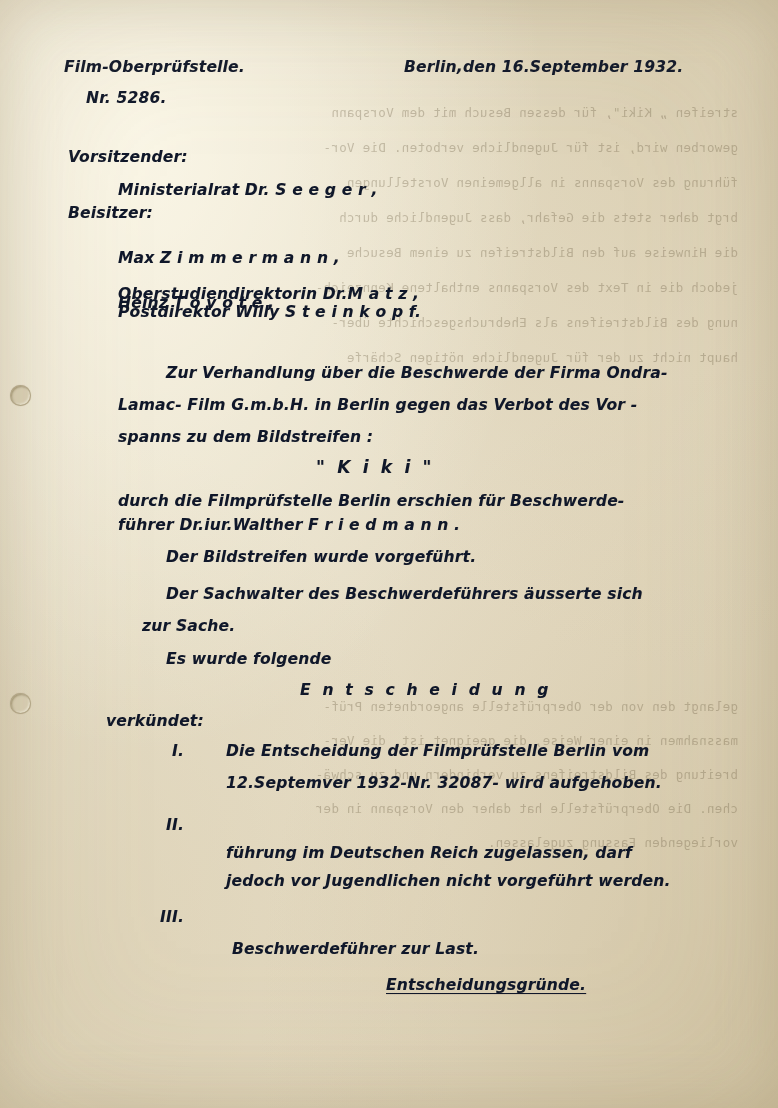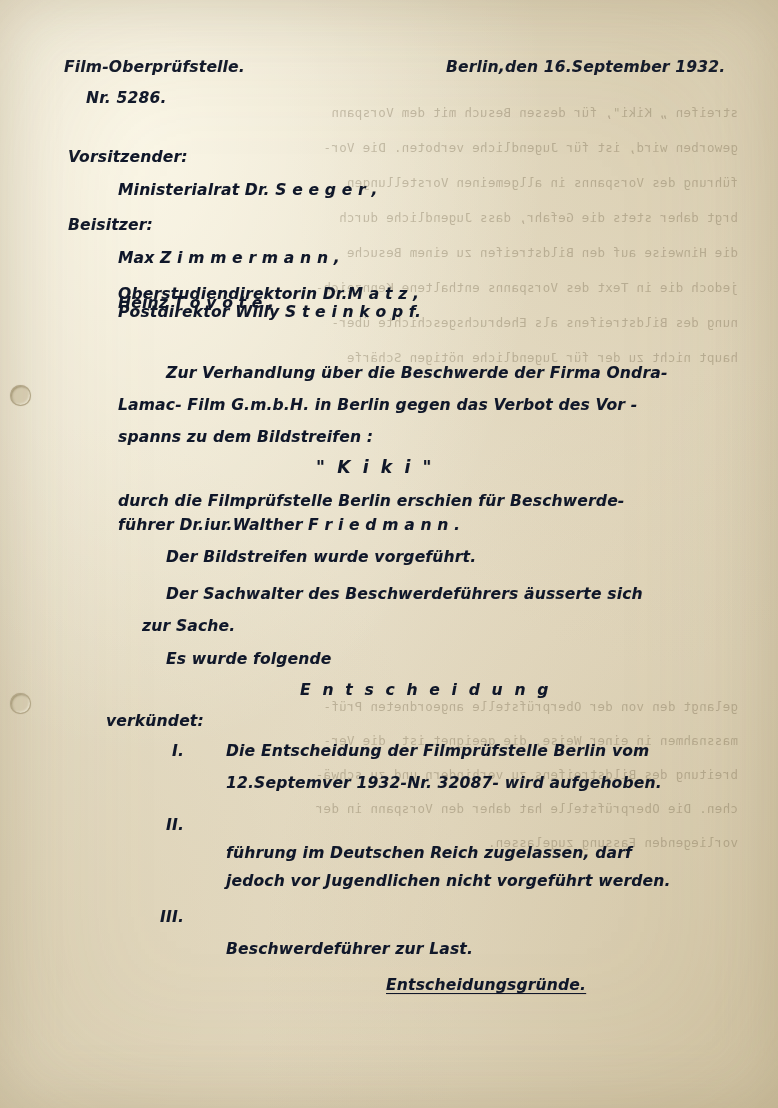--- a/index.html
+++ b/index.html
@@ -108,26 +108,26 @@
 haupt nicht zu der für Jugendliche nötigen Schärfe</div>
 <div class="bleed b2">gelangt den von der Oberprüfstelle angeordneten Prüf-
 massnahmen in einer Weise, die geeignet ist, die Ver-
 breitung des Bildstreifens zu verhindern und zu schwä-
 chen. Die Oberprüfstelle hat daher den Vorspann in der
 vorliegenden Fassung zugelassen.</div>
 
 <div class="content">
 
   <div class="tx" style="left:64px; top:58px;">Film-Oberprüfstelle.</div>
-  <div class="tx" style="left:404px; top:58px;margin-left:42px;">Berlin,den 16.September 1932.</div>
+  <div class="tx" style="left:404px; top:58px;">Berlin,den 16.September 1932.</div>
   <div class="tx" style="left:86px; top:89px;">Nr. 5286.</div>
 
   <div class="tx" style="left:68px; top:148px;">Vorsitzender:</div>
   <div class="tx" style="left:118px; top:181px;">Ministerialrat Dr. S e e g e r ,</div>
-  <div class="tx" style="left:68px; top:216px;">Beisitzer:</div>
+  <div class="tx" style="left:68px; top:204px;">Beisitzer:</div>
 
   <div class="tx" style="left:118px; top:249px;">Max Z i m m e r m a n n ,</div>
   <div class="tx" style="left:118px; top:267px;margin-top:27px;">Heinz T o v o t e ,</div>
   <div class="tx" style="left:118px; top:285px;">Oberstudiendirektorin Dr.M a t z ,</div>
   <div class="tx" style="left:118px; top:303px;">Postdirektor Willy S t e i n k o p f.</div>
 
   <div class="tx" style="left:166px; top:364px;">Zur Verhandlung über die Beschwerde der Firma Ondra-</div>
   <div class="tx" style="left:118px; top:396px;">Lamac- Film G.m.b.H. in Berlin gegen das Verbot des Vor -</div>
   <div class="tx" style="left:118px; top:428px;">spanns zu dem Bildstreifen :</div>
 
@@ -149,21 +149,21 @@
 
   <div class="tx" style="left:172px; top:742px;">I.</div>
   <div class="tx" style="left:226px; top:742px;">Die Entscheidung der Filmprüfstelle Berlin vom</div>
   <div class="tx" style="left:226px; top:774px;">12.Septemver 1932-Nr. 32087- wird aufgehoben.</div>
 
   <div class="tx" style="left:166px; top:816px;">II.</div>
   <div class="tx" style="left:226px; top:844px;">führung im Deutschen Reich zugelassen, darf</div>
   <div class="tx" style="left:226px; top:872px;">jedoch vor Jugendlichen nicht vorgeführt werden.</div>
 
   <div class="tx" style="left:160px; top:908px;">III.</div>
-  <div class="tx" style="left:226px; top:940px;">Beschwerdeführer zur Last.</div>
+  <div class="tx" style="left:232px; top:940px;">Beschwerdeführer zur Last.</div>
 
   <div class="tx u" style="left:386px; top:976px;">Entscheidungsgründe.</div>
 
 </div>
 
 <div class="hole h1"></div>
 <div class="hole h2"></div>
 <div class="edge-shade"></div>
 
 </body></html>

